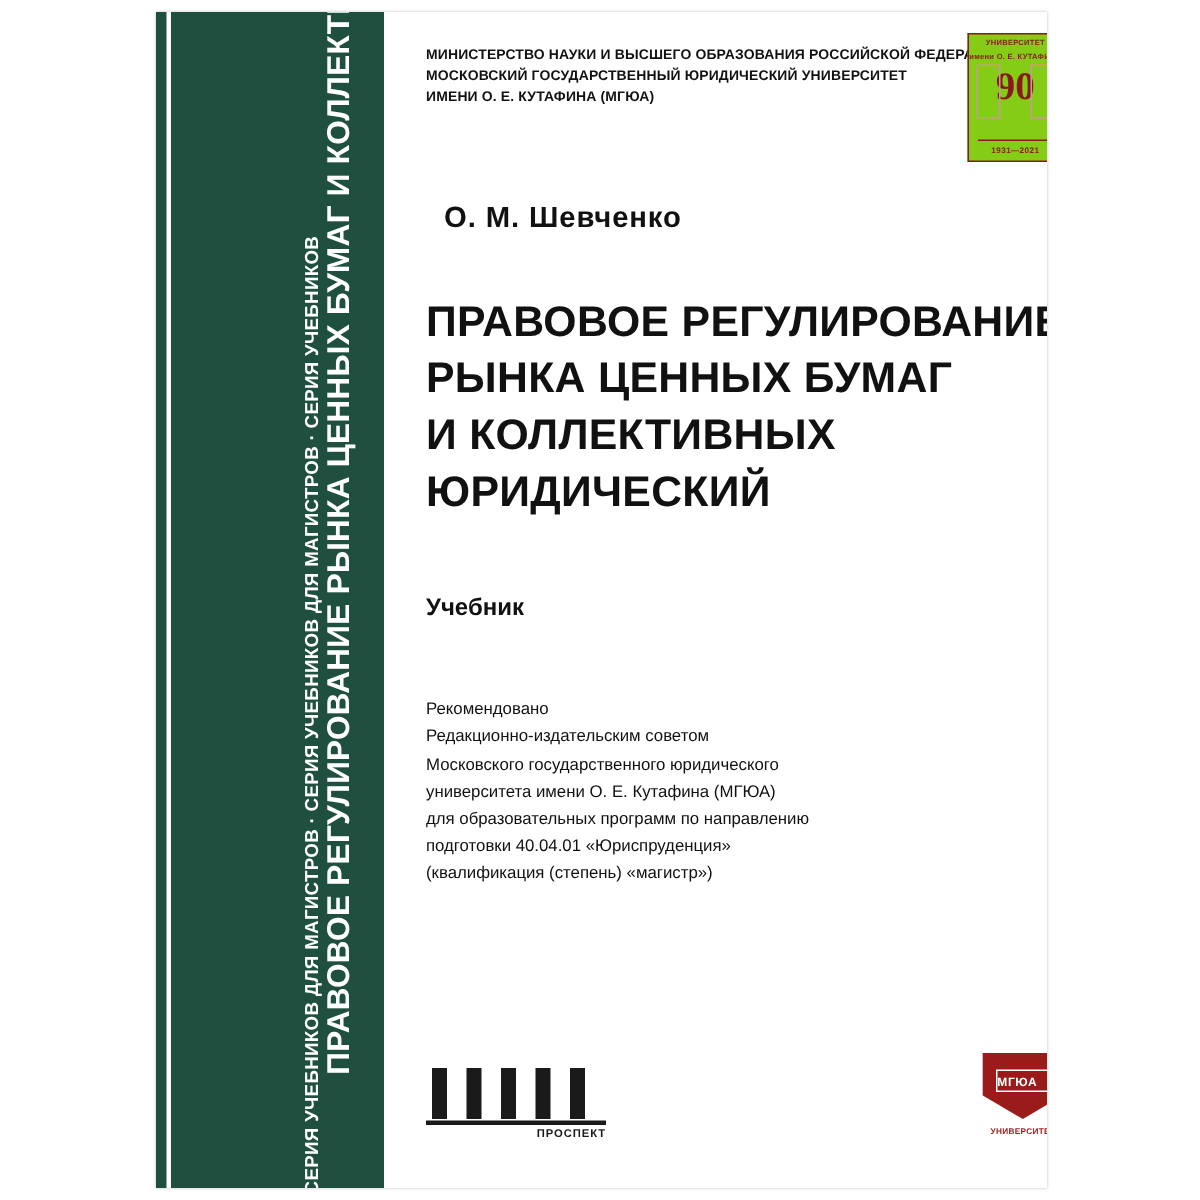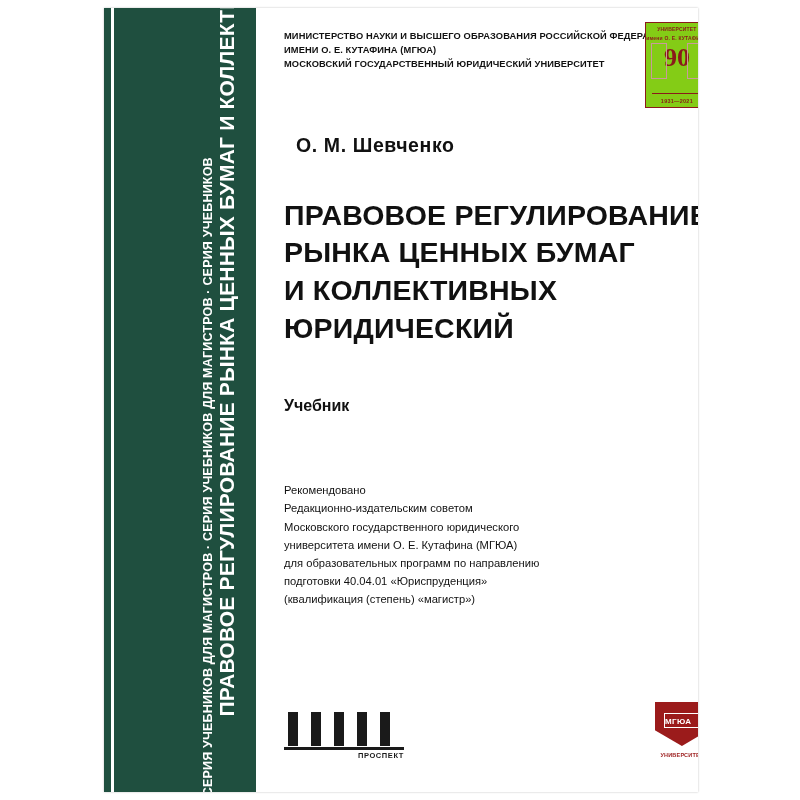--- a/index.html
+++ b/index.html
@@ -187,21 +187,21 @@
   .book-title div { white-space: nowrap; }
 
   .kind {
     margin-top: 50px;
     font-size: 16px;
     font-weight: bold;
     color: #111111;
   }
 
   .recommend {
-    margin-top: 66px;
+    margin-top: 49px;
     font-size: 11.2px;
     color: #111111;
     line-height: 1.62;
   }
   .recommend div { white-space: nowrap; }
 
   
   .bottom-logos {
     position: absolute;
     left: 28px;
@@ -291,22 +291,22 @@
     <div class="spine">
       <div class="spine-inner-line"></div>
       <div class="spine-title">ПРАВОВОЕ РЕГУЛИРОВАНИЕ РЫНКА ЦЕННЫХ БУМАГ И КОЛЛЕКТИВНЫХ ИНВЕСТИЦИЙ</div>
       <div class="spine-series">СЕРИЯ УЧЕБНИКОВ ДЛЯ МАГИСТРОВ · СЕРИЯ УЧЕБНИКОВ ДЛЯ МАГИСТРОВ · СЕРИЯ УЧЕБНИКОВ</div>
     </div>
 
     <div class="face">
 
       <div class="publisher-block">
         <div>МИНИСТЕРСТВО НАУКИ И ВЫСШЕГО ОБРАЗОВАНИЯ РОССИЙСКОЙ ФЕДЕРАЦИИ</div>
+        <div>МОСКОВСКИЙ ГОСУДАРСТВЕННЫЙ ЮРИДИЧЕСКИЙ УНИВЕРСИТЕТ</div>
         <div>ИМЕНИ О. Е. КУТАФИНА (МГЮА)</div>
-        <div>МОСКОВСКИЙ ГОСУДАРСТВЕННЫЙ ЮРИДИЧЕСКИЙ УНИВЕРСИТЕТ</div>
       </div>
 
       <div class="emblem">
         <div class="emblem-shape"></div>
         <div class="emblem-shape2"></div>
         <div class="emblem-top">УНИВЕРСИТЕТ</div>
         <div class="emblem-top">имени О. Е. КУТАФИНА</div>
         <div class="emblem-num">90</div>
         <div class="emblem-bar"></div>
         <div class="emblem-years">1931—2021</div>

